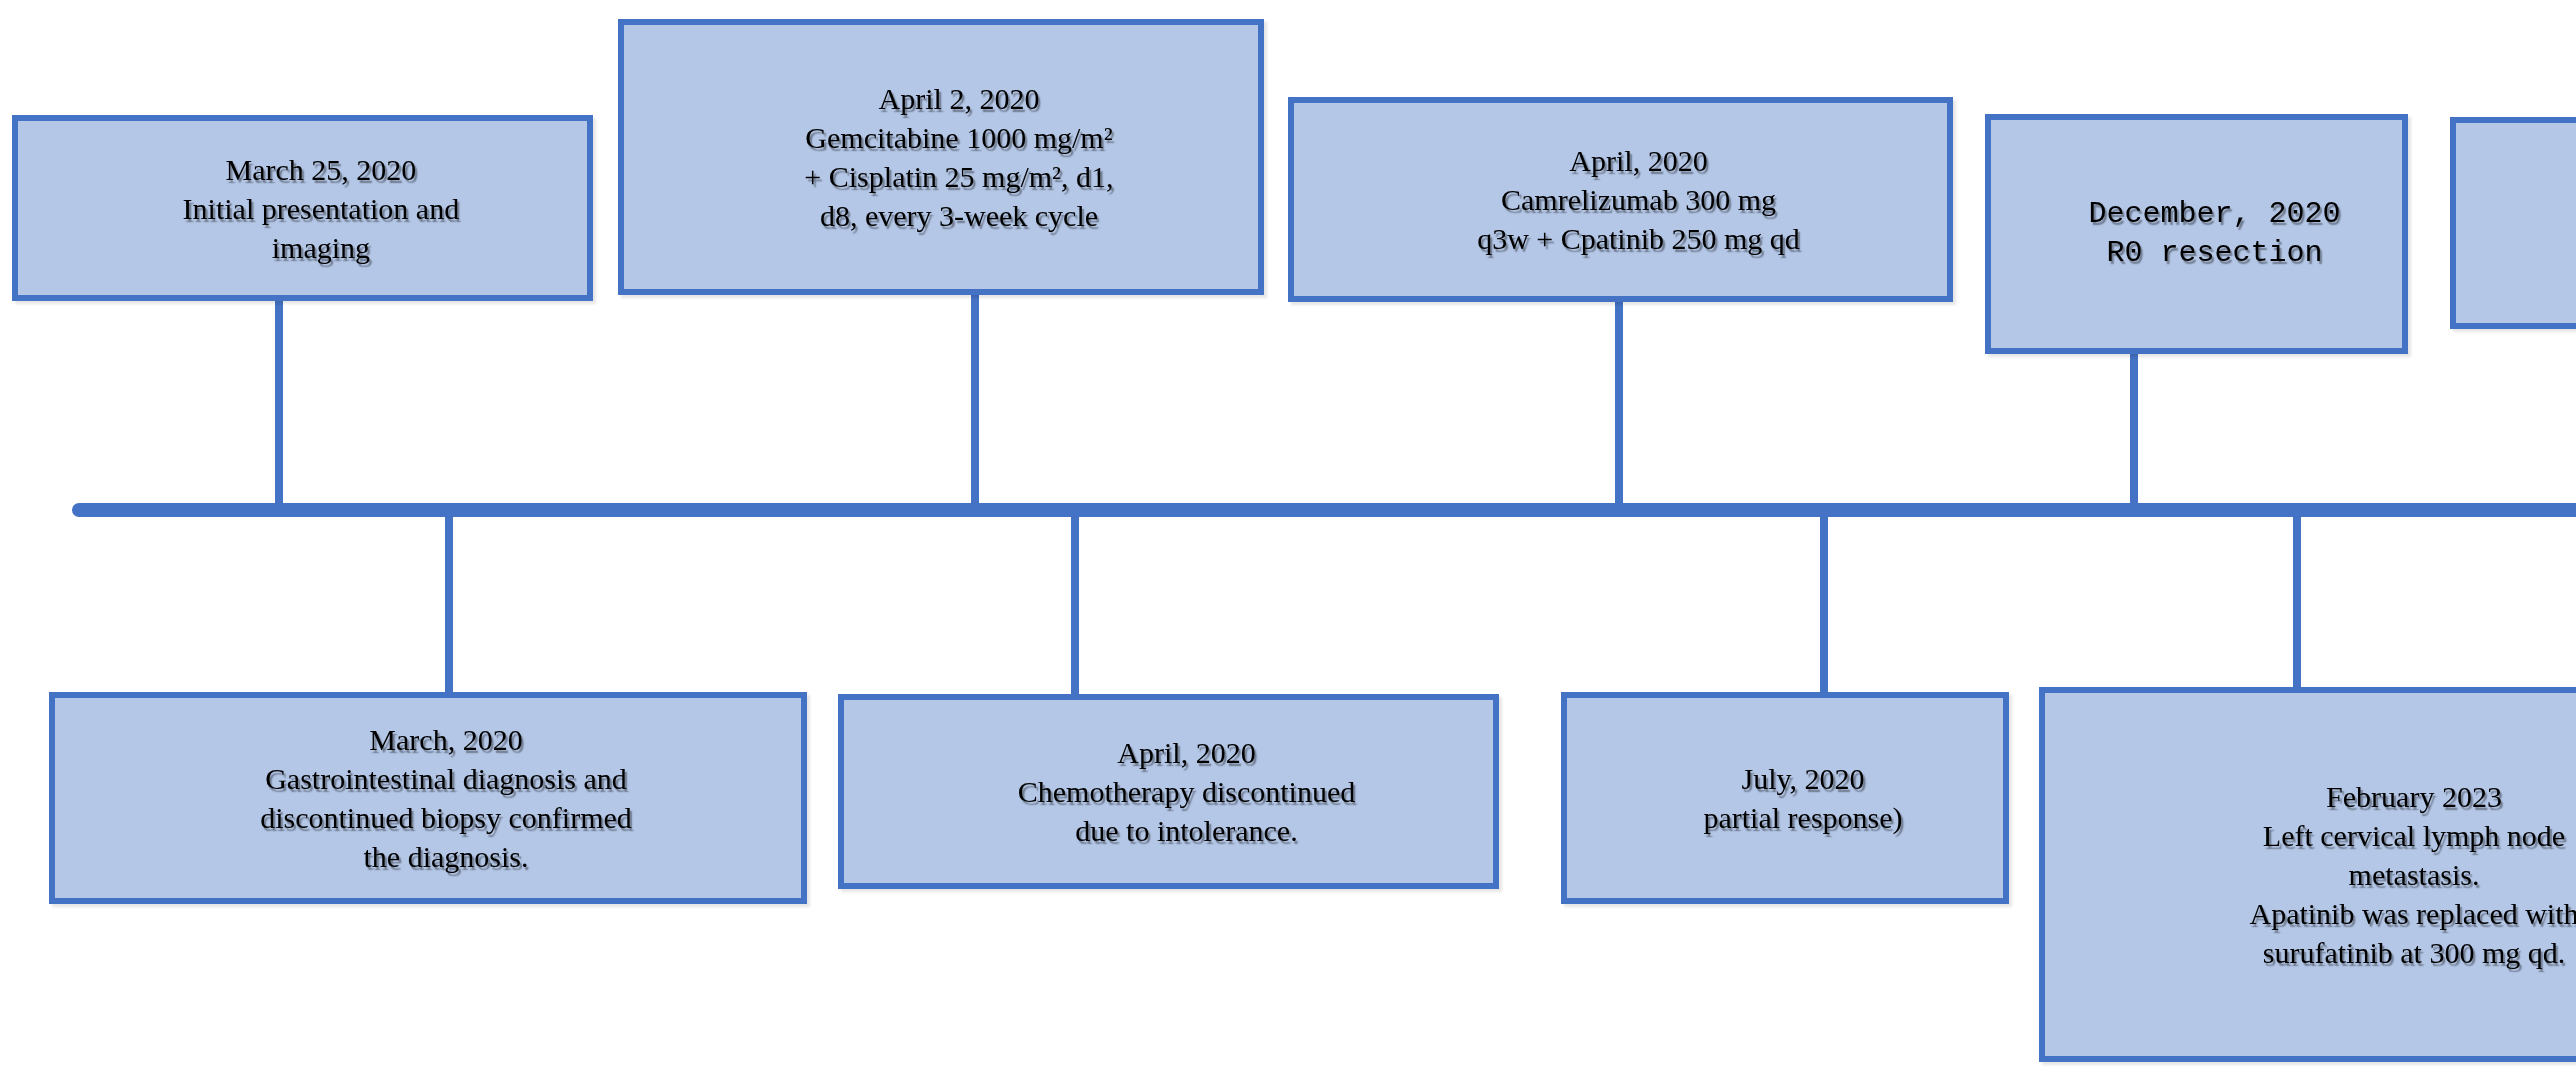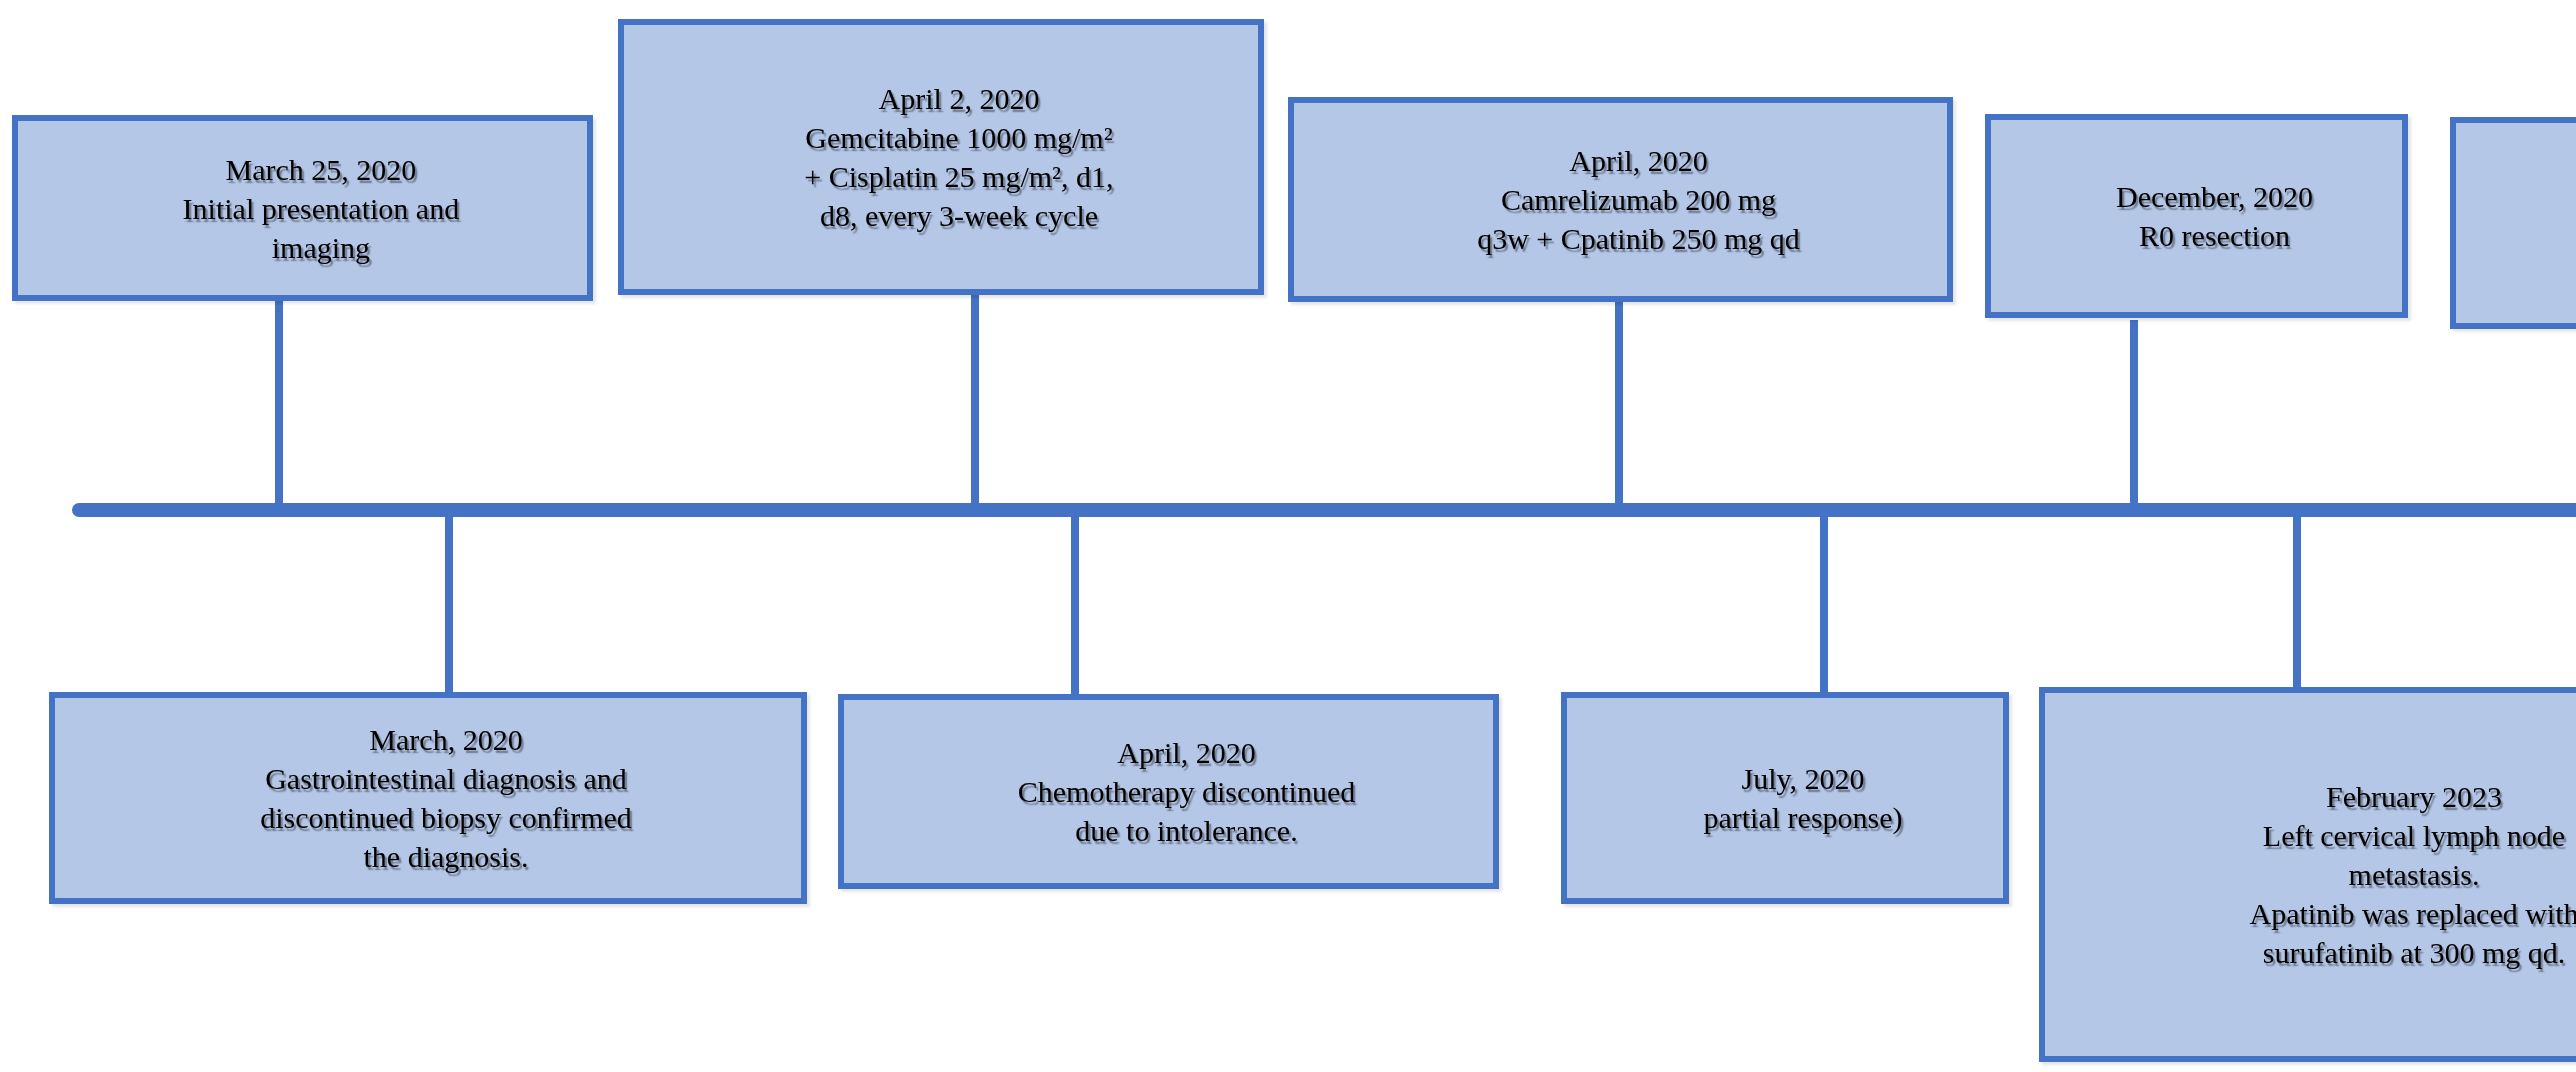--- a/index.html
+++ b/index.html
@@ -76,25 +76,25 @@
 
   <div class="ebox" style="left:618px;top:18.5px;width:646px;height:276px;">
     <span class="date">April 2, 2020</span>
     <span class="line">Gemcitabine 1000 mg/m²</span>
     <span class="line">+ Cisplatin 25 mg/m², d1,</span>
     <span class="line">d8, every 3-week cycle</span>
   </div>
 
   <div class="ebox" style="left:1288px;top:97px;width:665px;height:205px;">
     <span class="date">April, 2020</span>
-    <span class="line">Camrelizumab 200 mg</span>
+    <span class="line">Camrelizumab 300 mg</span>
     <span class="line">q3w + Cpatinib 250 mg qd</span>
   </div>
 
-  <div class="ebox" style="left:1985px;top:114px;width:423px;height:204px;">
+  <div class="ebox" style="left:1985px;top:114px;width:423px;height:240px;font-family:Liberation Mono, monospace;">
     <span class="date">December, 2020</span>
     <span class="line">R0 resection</span>
   </div>
 
   <div class="ebox" style="left:2450px;top:117px;width:490px;height:212px;">
     <span class="date">January, 2024</span>
     <span class="line">Clinical complete</span>
     <span class="line">remission;</span>
   </div>
 

